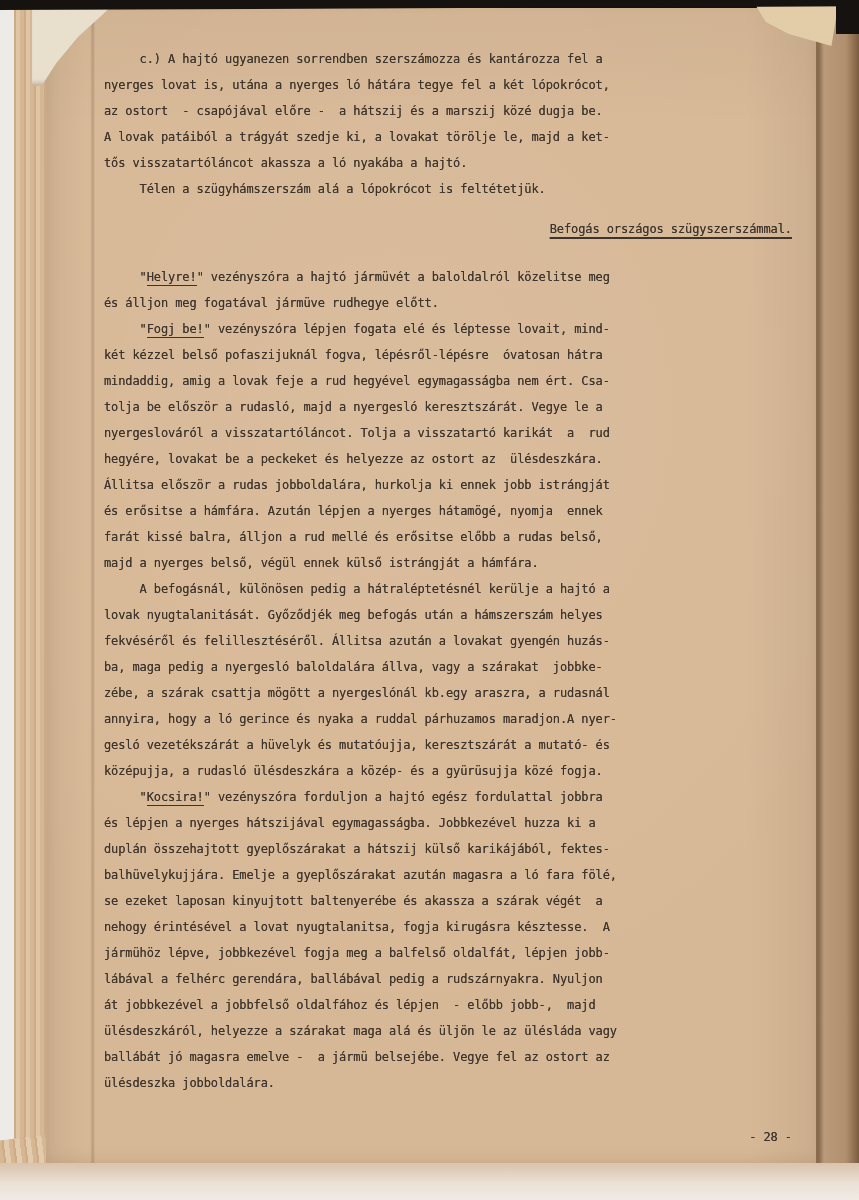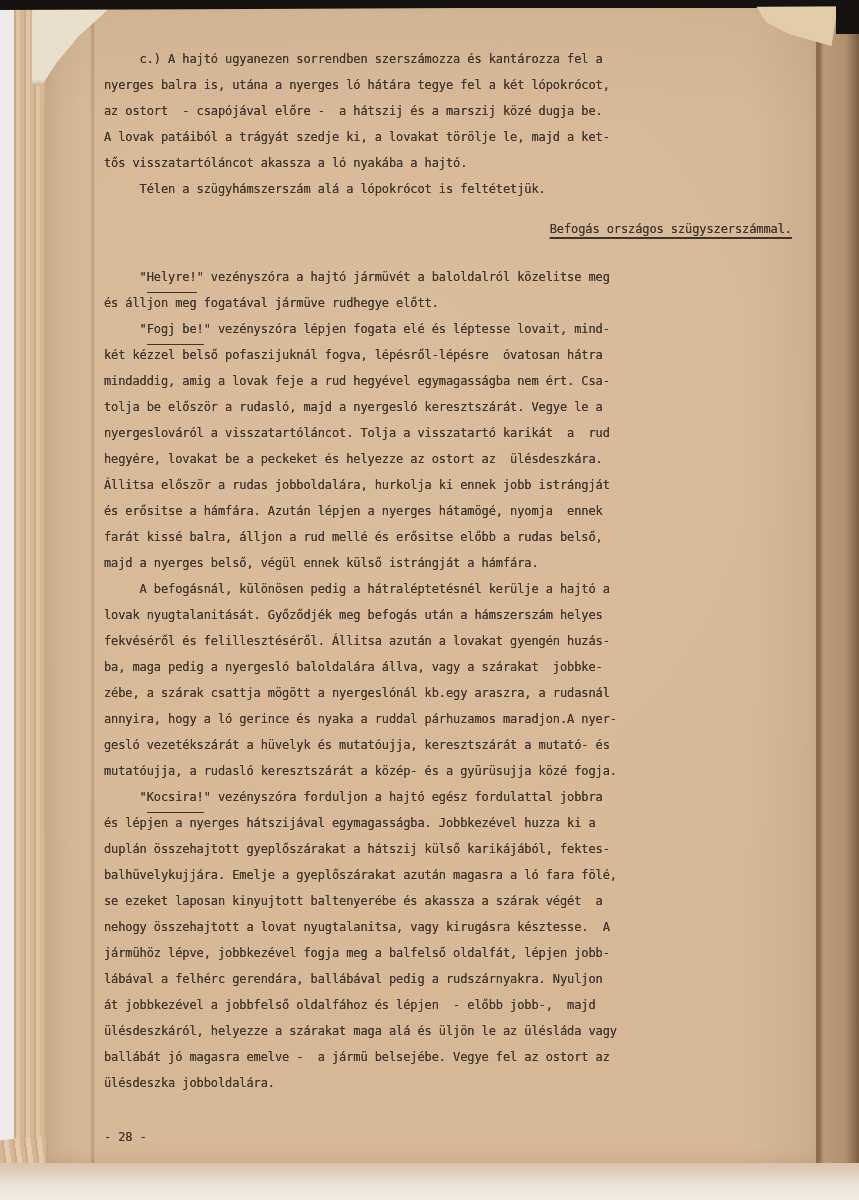--- a/index.html
+++ b/index.html
@@ -55,42 +55,42 @@
   }
   
   .text-body{
     position:absolute;left:0;top:0;width:774px;box-sizing:border-box;
     padding:38px 28px 0 58px;
     color:var(--ink,#3c342d);
     font-size:12px;line-height:26px;letter-spacing:-0.1px;
     text-shadow:0 0 0.6px rgba(62,52,42,0.75);
   }
   .line{white-space:pre;}
-  .u{border-bottom:1.6px solid currentColor;padding-bottom:8px;}
+  .u{border-bottom:1.6px solid currentColor;padding-bottom:1px;}
   .heading{
     text-align:right;white-space:pre;margin:14px 0 22px 0;
     text-decoration:underline;text-underline-offset:4px;
     text-decoration-thickness:1.6px;
   }
-  .pagenum{margin-top:28px;text-align:left;white-space:pre;}
+  .pagenum{margin-top:28px;text-align:right;white-space:pre;}
 </style>
 </head>
 <body>
 
 <div class="scan-left"></div>
 <div class="stack-band"></div>
 <div class="stack-bottom"></div>
 
 <div class="page">
   <div class="fold-line"></div>
   <div class="text-body">
 
     <div class="para">
         <div class="line">     c.) A hajtó ugyanezen sorrendben szerszámozza és kantározza fel a</div>
-        <div class="line">nyerges balra is, utána a nyerges ló hátára tegye fel a két lópokrócot,</div>
+        <div class="line">nyerges lovat is, utána a nyerges ló hátára tegye fel a két lópokrócot,</div>
         <div class="line">az ostort  - csapójával előre -  a hátszij és a marszij közé dugja be.</div>
         <div class="line">A lovak patáiból a trágyát szedje ki, a lovakat törölje le, majd a ket-</div>
         <div class="line">tős visszatartóláncot akassza a ló nyakába a hajtó.</div>
         <div class="line">     Télen a szügyhámszerszám alá a lópokrócot is feltétetjük.</div>
       </div>
       <div class="heading">Befogás országos szügyszerszámmal.</div>
       <div class="para">
         <div class="line">     "<span class="u">Helyre!</span>" vezényszóra a hajtó jármüvét a baloldalról közelitse meg</div>
         <div class="line">és álljon meg fogatával jármüve rudhegye előtt.</div>
       </div>
@@ -107,29 +107,29 @@
         <div class="line">majd a nyerges belső, végül ennek külső istrángját a hámfára.</div>
       </div>
       <div class="para">
         <div class="line">     A befogásnál, különösen pedig a hátraléptetésnél kerülje a hajtó a</div>
         <div class="line">lovak nyugtalanitását. Győződjék meg befogás után a hámszerszám helyes</div>
         <div class="line">fekvéséről és felillesztéséről. Állitsa azután a lovakat gyengén huzás-</div>
         <div class="line">ba, maga pedig a nyergesló baloldalára állva, vagy a szárakat  jobbke-</div>
         <div class="line">zébe, a szárak csattja mögött a nyergeslónál kb.egy araszra, a rudasnál</div>
         <div class="line">annyira, hogy a ló gerince és nyaka a ruddal párhuzamos maradjon.A nyer-</div>
         <div class="line">gesló vezetékszárát a hüvelyk és mutatóujja, keresztszárát a mutató- és</div>
-        <div class="line">mutatóujja, a rudasló keresztszárát a közép- és a gyürüsujja közé fogja.</div>
+        <div class="line">középujja, a rudasló ülésdeszkára a közép- és a gyürüsujja közé fogja.</div>
       </div>
       <div class="para">
         <div class="line">     "<span class="u">Kocsira!</span>" vezényszóra forduljon a hajtó egész fordulattal jobbra</div>
         <div class="line">és lépjen a nyerges hátszijával egymagasságba. Jobbkezével huzza ki a</div>
         <div class="line">duplán összehajtott gyeplőszárakat a hátszij külső karikájából, fektes-</div>
         <div class="line">balhüvelykujjára. Emelje a gyeplőszárakat azután magasra a ló fara fölé,</div>
         <div class="line">se ezeket laposan kinyujtott baltenyerébe és akassza a szárak végét  a</div>
-        <div class="line">nehogy összehajtott a lovat nyugtalanitsa, vagy kirugásra késztesse.  A</div>
+        <div class="line">nehogy érintésével a lovat nyugtalanitsa, fogja kirugásra késztesse.  A</div>
         <div class="line">jármühöz lépve, jobbkezével fogja meg a balfelső oldalfát, lépjen jobb-</div>
         <div class="line">lábával a felhérc gerendára, ballábával pedig a rudszárnyakra. Nyuljon</div>
         <div class="line">át jobbkezével a jobbfelső oldalfához és lépjen  - előbb jobb-,  majd</div>
         <div class="line">ülésdeszkáról, helyezze a szárakat maga alá és üljön le az ülésláda vagy</div>
         <div class="line">ballábát jó magasra emelve -  a jármü belsejébe. Vegye fel az ostort az</div>
         <div class="line">ülésdeszka jobboldalára.</div>
       </div>
       <div class="pagenum">- 28 -</div>
   </div>
 </div>

